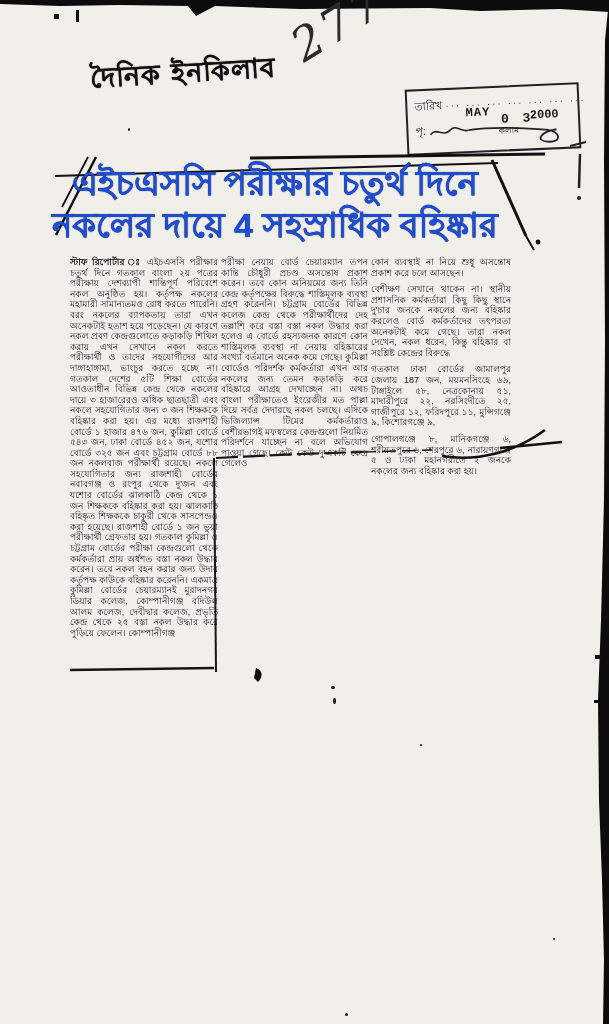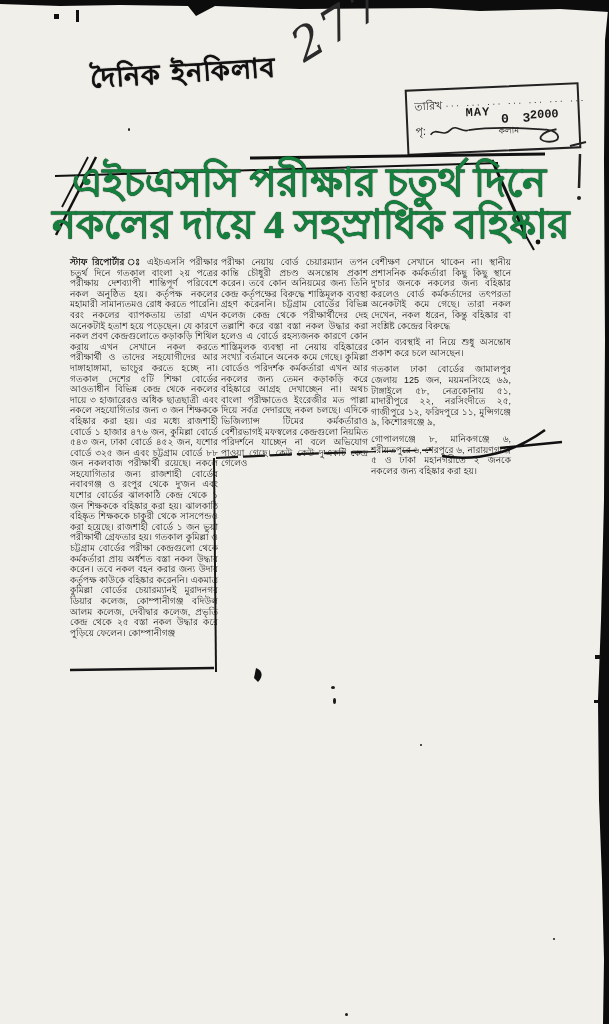--- a/index.html
+++ b/index.html
@@ -29,23 +29,22 @@
   }
   .stamp-row1{position:absolute;left:7px;top:7px;white-space:nowrap;}
   .stamp-dots{letter-spacing:2px;font-size:10px;color:#333;}
   .stamp-month{position:absolute;left:58px;top:17px;font-family:"Liberation Mono","DejaVu Sans Mono",monospace;font-size:12px;font-weight:bold;letter-spacing:1px;color:#1a1a1a;}
   .stamp-digits{position:absolute;left:93px;top:24px;font-family:"Liberation Mono",monospace;font-size:13px;font-weight:bold;letter-spacing:3px;color:#1a1a1a;}
   .stamp-year{position:absolute;left:122px;top:22px;font-family:"Liberation Mono",monospace;font-size:12px;font-weight:bold;color:#1a1a1a;}
   .stamp-page-label{position:absolute;left:7px;top:32px;font-size:11px;}
   .stamp-column-label{position:absolute;left:90px;top:36px;font-size:9px;color:#222;}
   .headline{
     position:absolute;left:52px;top:162px;width:500px;
-    font-weight:bold;color:#15803d;line-height:42px;font-size:40px;
+    font-weight:bold;color:#1d4ed8;line-height:42px;font-size:34px;
     text-shadow:0 0 1px #000;
-    font-family:Liberation Serif, serif;
   }
   .headline .hl{white-space:nowrap;display:block;}
   .col{
     position:absolute;font-size:9px;line-height:10.6px;
     text-align:justify;color:#191919;
   }
   .col p{margin:0 0 6px 0;}
   .byline{font-weight:bold;}
   .speck{position:absolute;background:#1a1a1a;border-radius:50%;}
 </style>
@@ -114,23 +113,23 @@
       <span class="byline">স্টাফ রিপোর্টার ঃ</span>
       <span>এইচএসসি পরীক্ষার চতুর্থ দিনে গতকাল বাংলা ২য় পত্রের পরীক্ষায় দেশব্যাপী শান্তিপূর্ণ পরিবেশে নকল অনুষ্ঠিত হয়। কর্তৃপক্ষ নকলের মহামারী সামান্যতমও রোধ করতে পারেনি। বরং নকলের ব্যাপকতায় তারা এখন অনেকটাই হতাশ হয়ে পড়েছেন। যে কারণে নকল প্রবণ কেন্দ্রগুলোতে কড়াকড়ি শিথিল করায় এখন সেখানে নকল করতে পরীক্ষার্থী ও তাদের সহযোগীদের আর দাঙ্গাহাঙ্গামা, ভাংচুর করতে হচ্ছে না। গতকাল দেশের ৫টি শিক্ষা বোর্ডের আওতাধীন বিভিন্ন কেন্দ্র থেকে নকলের দায়ে ৩ হাজারেরও অধিক ছাত্রছাত্রী এবং নকলে সহযোগিতার জন্য ৩ জন শিক্ষককে বহিষ্কার করা হয়। এর মধ্যে রাজশাহী বোর্ডে ১ হাজার ৪৭৬ জন, কুমিল্লা বোর্ডে ৫৪৩ জন, ঢাকা বোর্ডে ৪৫২ জন, যশোর বোর্ডে ৩২৫ জন এবং চট্টগ্রাম বোর্ডে ৮৮ জন নকলবাজ পরীক্ষার্থী রয়েছে। নকলে সহযোগিতার জন্য রাজশাহী বোর্ডের নবাবগঞ্জ ও রংপুর থেকে দু'জন এবং যশোর বোর্ডের ঝালকাঠি কেন্দ্র থেকে ১ জন শিক্ষককে বহিষ্কার করা হয়। ঝালকাঠি বহিষ্কৃত শিক্ষককে চাকুরী থেকে সাসপেন্ডও করা হয়েছে। রাজশাহী বোর্ডে ১ জন ভুয়া পরীক্ষার্থী গ্রেফতার হয়। গতকাল কুমিল্লা ও চট্টগ্রাম বোর্ডের পরীক্ষা কেন্দ্রগুলো থেকে কর্মকর্তারা প্রায় অর্ধশত বস্তা নকল উদ্ধার করেন। তবে নকল বহন করার জন্য উদার কর্তৃপক্ষ কাউকে বহিষ্কার করেননি। একমাত্র কুমিল্লা বোর্ডের চেয়ারম্যানই মুরাদনগর ডিয়ার কলেজ, কোম্পানীগঞ্জ বদিউল আলম কলেজ, দেবীদ্বার কলেজ, প্রভৃতি কেন্দ্র থেকে ২৫ বস্তা নকল উদ্ধার করে পুড়িয়ে ফেলেন। কোম্পানীগঞ্জ</span>
     </p>
   </div>
 
   <div class="col" style="left:221px;top:257px;width:147px;">
     <p>পরীক্ষা নেয়ায় বোর্ড চেয়ারম্যান তপন কান্তি চৌধুরী প্রচণ্ড অসন্তোষ প্রকাশ করেন। তবে কোন অনিয়মের জন্য তিনি কেন্দ্র কর্তৃপক্ষের বিরুদ্ধে শাস্তিমূলক ব্যবস্থা গ্রহণ করেননি। চট্টগ্রাম বোর্ডের বিভিন্ন কলেজ কেন্দ্র থেকে পরীক্ষার্থীদের দেহ তল্লাশি করে বস্তা বস্তা নকল উদ্ধার করা হলেও এ বোর্ডে রহস্যজনক কারণে কোন শাস্তিমূলক ব্যবস্থা না নেয়ায় বহিষ্কারের সংখ্যা বর্তমানে অনেক কমে গেছে। কুমিল্লা বোর্ডেও পরিদর্শক কর্মকর্তারা এখন আর নকলের জন্য তেমন কড়াকড়ি করে বহিষ্কারে আগ্রহ দেখাচ্ছেন না। অথচ বাংলা পরীক্ষাতেও ইংরেজীর মত পাল্লা দিয়ে সর্বত্র দেদারছে নকল চলছে। এদিকে ভিজিল্যান্স টিমের কর্মকর্তারাও বেশীরভাগই মফস্বলের কেন্দ্রগুলো নিয়মিত পরিদর্শনে যাচ্ছেন না বলে অভিযোগ পাওয়া গেছে। কেউ কেউ দু'একটি কেন্দ্র গেলেও</p>
   </div>
 
   <div class="col" style="left:371px;top:257px;width:140px;">
+    <p>কোন ব্যবস্থাই না নিয়ে শুধু অসন্তোষ প্রকাশ করে চলে আসছেন।</p>
     <p>বেশীক্ষণ সেখানে থাকেন না। স্থানীয় প্রশাসনিক কর্মকর্তারা কিছু কিছু স্থানে দু'চার জনকে নকলের জন্য বহিষ্কার করলেও বোর্ড কর্মকর্তাদের তৎপরতা অনেকটাই কমে গেছে। তারা নকল দেখেন, নকল ধরেন, কিন্তু বহিষ্কার বা সংশ্লিষ্ট কেন্দ্রের বিরুদ্ধে</p>
-    <p>কোন ব্যবস্থাই না নিয়ে শুধু অসন্তোষ প্রকাশ করে চলে আসছেন।</p>
-    <p>গতকাল ঢাকা বোর্ডের জামালপুর জেলায় 125 জন, ময়মনসিংহে ৬৯, টাঙ্গাইলে ৫৮, নেত্রকোনায় ৫১, মাদারীপুরে ২২, নরসিংদীতে ২৫, গাজীপুরে ১২, ফরিদপুরে ১১, মুন্সিগঞ্জে ৯, কিশোরগঞ্জে ৯,</p>
+    <p>গতকাল ঢাকা বোর্ডের জামালপুর জেলায় 187 জন, ময়মনসিংহে ৬৯, টাঙ্গাইলে ৫৮, নেত্রকোনায় ৫১, মাদারীপুরে ২২, নরসিংদীতে ২৫, গাজীপুরে ১২, ফরিদপুরে ১১, মুন্সিগঞ্জে ৯, কিশোরগঞ্জে ৯,</p>
     <p>গোপালগঞ্জে ৮, মানিকগঞ্জে ৬, শরীয়তপুরে ৬, শেরপুরে ৬, নারায়ণগঞ্জে ৫ ও ঢাকা মহানগরীতে ২ জনকে নকলের জন্য বহিষ্কার করা হয়।</p>
   </div>
 
   <svg class="artifact" style="left:0;top:0;" width="609" height="1024" viewBox="0 0 609 1024">
 
     <path d="M214,458 L216,672" stroke="#161616" stroke-width="2" fill="none"></path>
 
     <path d="M70,670 L214,668" stroke="#161616" stroke-width="2.4" fill="none"></path>
 
     <path d="M216,458 L300,454 L362,452" stroke="#161616" stroke-width="2.2" fill="none" stroke-dasharray="22 5"></path>

